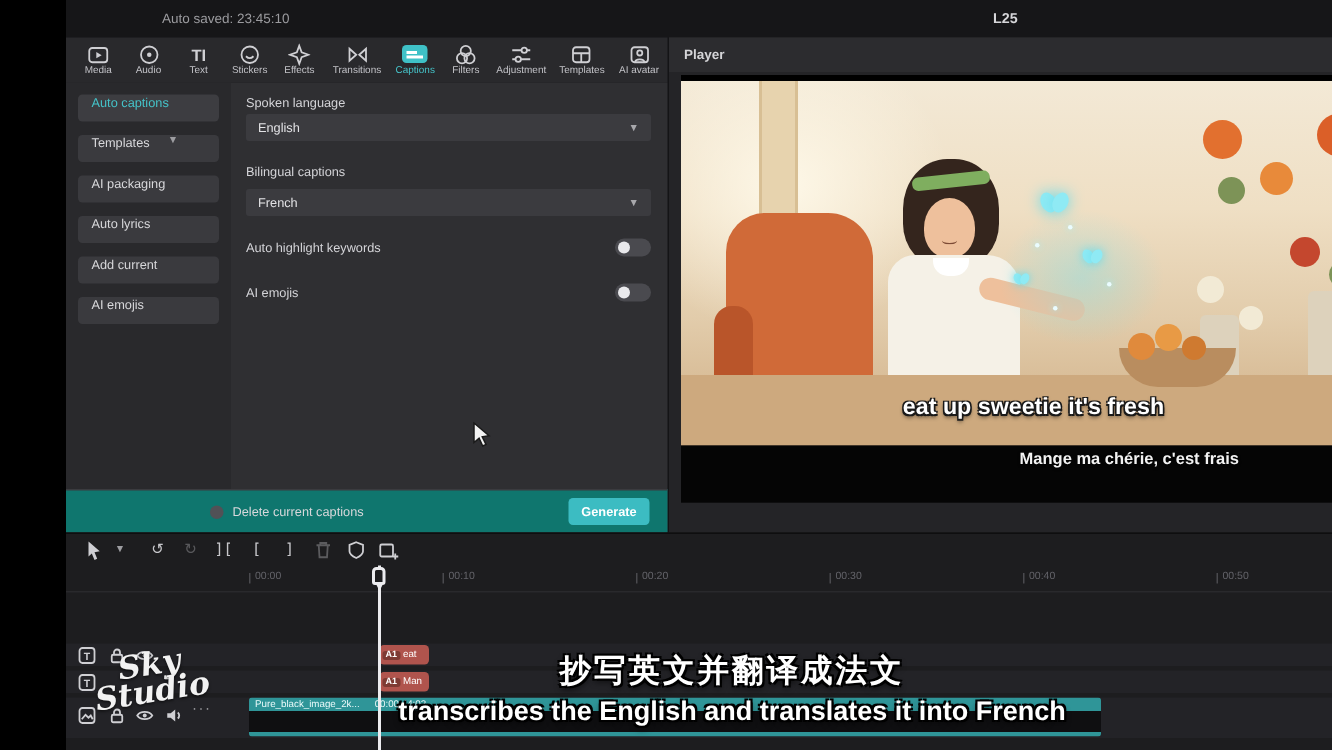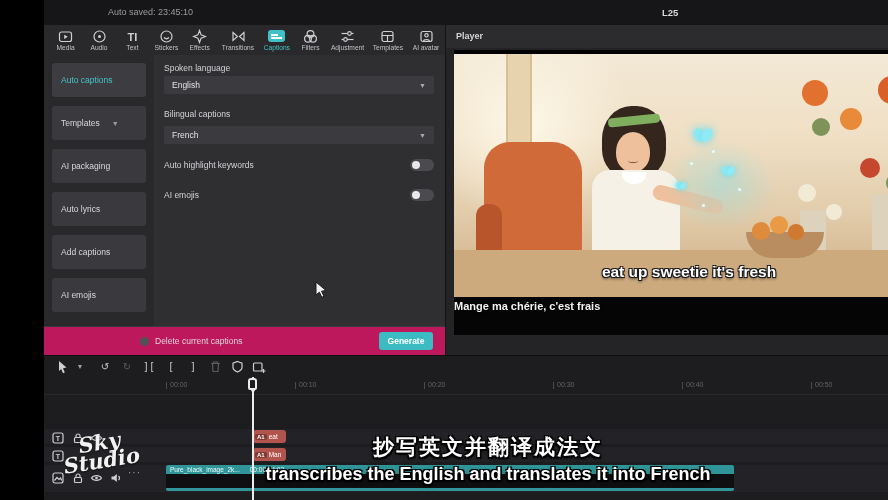--- a/index.html
+++ b/index.html
@@ -24,36 +24,36 @@
   .cap-chip:before { content:""; position:absolute; left:3px; top:4px; width:7px; height:1.5px; background:#fff; }
   .cap-chip:after { content:""; position:absolute; left:3px; top:7px; width:11px; height:1.5px; background:#fff; }
 
   svg.ic { stroke:#cfcfd3; fill:none; stroke-width:1.2; }
   svg.ic text { stroke:none; fill:#cfcfd3; font-family:"Liberation Sans",sans-serif; }
   svg.ic.fill { fill:#cfcfd3; stroke:none; }
 
   
   .left-panel { position:absolute; left:0; top:55px; width:401px; height:300px; background:#2f2f32; }
   .sidebar { position:absolute; left:0; top:0; width:110px; height:271px; background:#29292c; padding-top:8px; }
-  .side-btn { position:relative; margin:0 8px 9px 8px; height:34px; background:#3a3a3e; border-radius:3px;
-              display:flex; align-items:center; padding-left:9px; font-size:8.5px; color:#d8d8db; cursor:pointer; }
+  .side-btn { position:relative; margin:0 8px 9px 8px; height:18px; background:#3a3a3e; border-radius:3px;
+              display:flex; padding-left:9px; font-size:8.5px; color:#d8d8db; cursor:pointer; }
   .side-btn.active { color:#45c3c9; background:#3d3d41; }
   .side-btn .chev { margin-left:12px; font-size:7px; color:#9d9da1; }
 
   .settings { position:absolute; left:110px; top:0; width:291px; height:271px; }
   .fld-label { position:absolute; left:10px; font-size:8.5px; color:#d4d4d8; }
   .select { position:absolute; left:10px; width:270px; height:18px; background:#3b3b3f; border-radius:2px;
             display:flex; align-items:center; padding:0 8px; font-size:8.5px; color:#e2e2e5; cursor:pointer; }
   .select .sel-chev { margin-left:auto; font-size:7px; color:#a8a8ac; }
   .tog-row { position:absolute; left:10px; width:270px; display:flex; align-items:center; }
   .tog-row .tlb { font-size:8.5px; color:#d4d4d8; }
   .toggle { margin-left:auto; width:24px; height:12px; background:#4a4a4f; border-radius:6px; position:relative; cursor:pointer; }
   .toggle .knob { position:absolute; left:2px; top:2px; width:8px; height:8px; background:#e9e9ec; border-radius:50%; }
 
-  .actionbar { position:absolute; left:0; top:271px; width:401px; height:29px; background:#be185d;
+  .actionbar { position:absolute; left:0; top:271px; width:401px; height:29px; background:#0f766e;
                border-top:1px solid #3b3b3f; display:flex; align-items:center; }
   .chkwrap { display:flex; align-items:center; margin-left:96px; cursor:pointer; }
   .chk { width:9px; height:9px; border-radius:50%; background:#515156; margin-right:6px; }
   .chklabel { font-size:8.5px; color:#d8d8db; }
   .generate-btn { margin-left:auto; margin-right:12px; width:54px; height:18px; background:#3cbcc2; border-radius:3px;
                   display:flex; align-items:center; justify-content:center; font-size:8.5px; font-weight:bold;
                   color:#ffffff; cursor:pointer; }
 
   
   .player { position:absolute; left:402px; top:25px; width:486px; height:330px; background:#242427; }
@@ -85,21 +85,21 @@
   .bfly .w1 { transform:rotate(-28deg); left:0; }
   .bfly .w2 { transform:rotate(28deg); left:8px; }
   .sparkle { position:absolute; width:3px; height:3px; background:#eafcff; border-radius:50%; box-shadow:0 0 5px #9df0fa; }
   .flower { position:absolute; border-radius:50%; }
   .vase { position:absolute; background:#ddd2bc; border-radius:4px 4px 8px 8px; }
   .table { position:absolute; left:0; top:196px; width:470px; height:47px; background:#cda97e; }
   .bowl { position:absolute; left:292px; top:178px; width:78px; height:26px; background:#b98d5f; border-radius:0 0 30px 30px; }
   .letterbox { position:absolute; left:0; top:247px; width:470px; height:38px; background:#050505; }
   .cap-en { position:absolute; left:0; top:213px; width:470px; text-align:center; font-size:15.5px; font-weight:bold; color:#fff;
             text-shadow:-1px -1px 0 #1a1a1a,1px -1px 0 #1a1a1a,-1px 1px 0 #1a1a1a,1px 1px 0 #1a1a1a,0 2px 3px rgba(0,0,0,.7); }
-  .cap-fr { position:absolute; left:0; top:250px; width:372px; text-align:left; font-size:11px; font-weight:bold; color:#f2f2f2;
+  .cap-fr { position:absolute; left:0; top:250px; width:372px; text-align:right; font-size:11px; font-weight:bold; color:#f2f2f2;
             text-shadow:0 1px 2px #000; }
 
   .controls { position:absolute; left:0; top:312px; width:486px; height:18px; }
   .t-cur { position:absolute; left:8px; top:4px; font-size:8.5px; color:#45c3c9; }
   .t-dur { position:absolute; left:66px; top:4px; font-size:8.5px; color:#8d8d92; }
   .dim-chip { position:absolute; left:124px; top:3px; width:18px; height:11px; background:#39393d; border-radius:2px; }
   .play-btn { position:absolute; left:238px; top:1px; width:14px; height:14px; cursor:pointer; }
   .play-btn:before { content:""; position:absolute; left:4px; top:2px; border-left:9px solid #e8e8ea;
                      border-top:5.5px solid transparent; border-bottom:5.5px solid transparent; }
   .pc-chip { position:absolute; top:3px; height:11px; border:1px solid #8d8d92; border-radius:2px; color:#a9a9ad;
@@ -269,21 +269,21 @@
           <span>Templates</span>
           <span class="chev">▼</span>
         </div>
       <div class="side-btn">
           <span>AI packaging</span>
         </div>
       <div class="side-btn">
           <span>Auto lyrics</span>
         </div>
       <div class="side-btn">
-          <span>Add captions</span>
+          <span>Add current</span>
         </div>
       <div class="side-btn">
           <span>AI emojis</span>
         </div>
     </div>
 
     <div class="settings">
       <div class="fld-label" style="top:8px">Spoken language</div>
       <div class="select" style="top:21px">
         <span>English</span>

